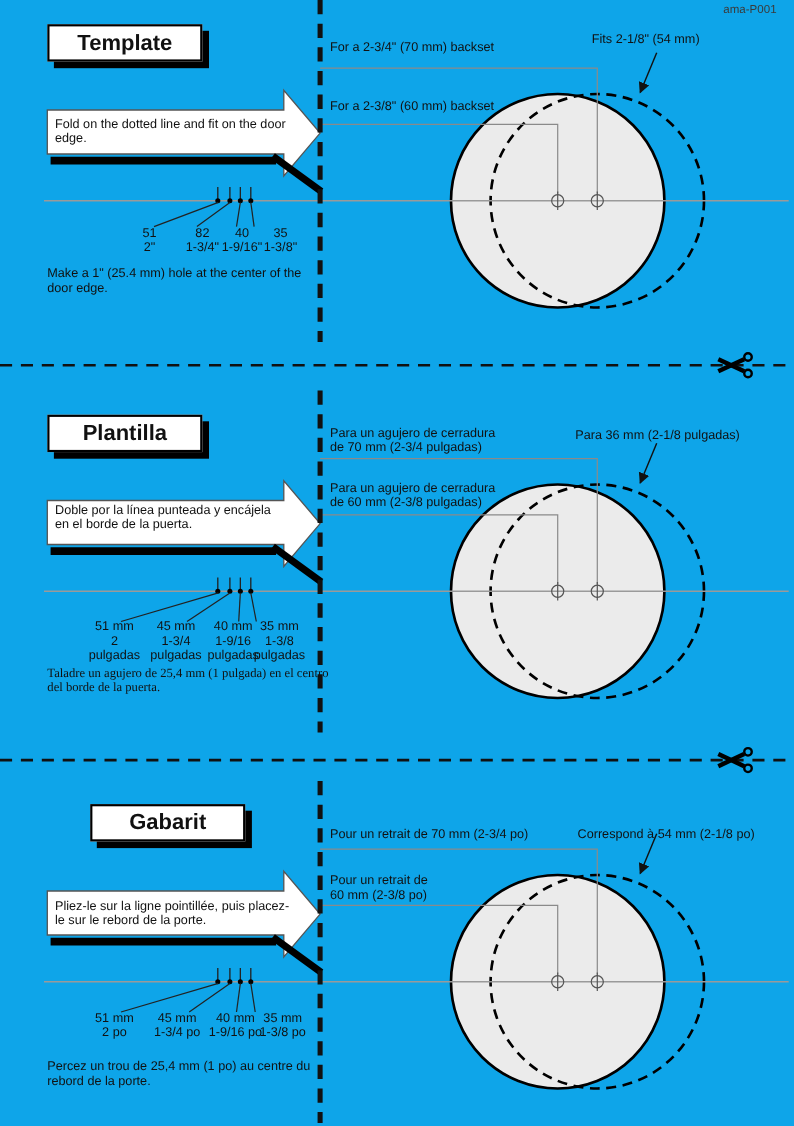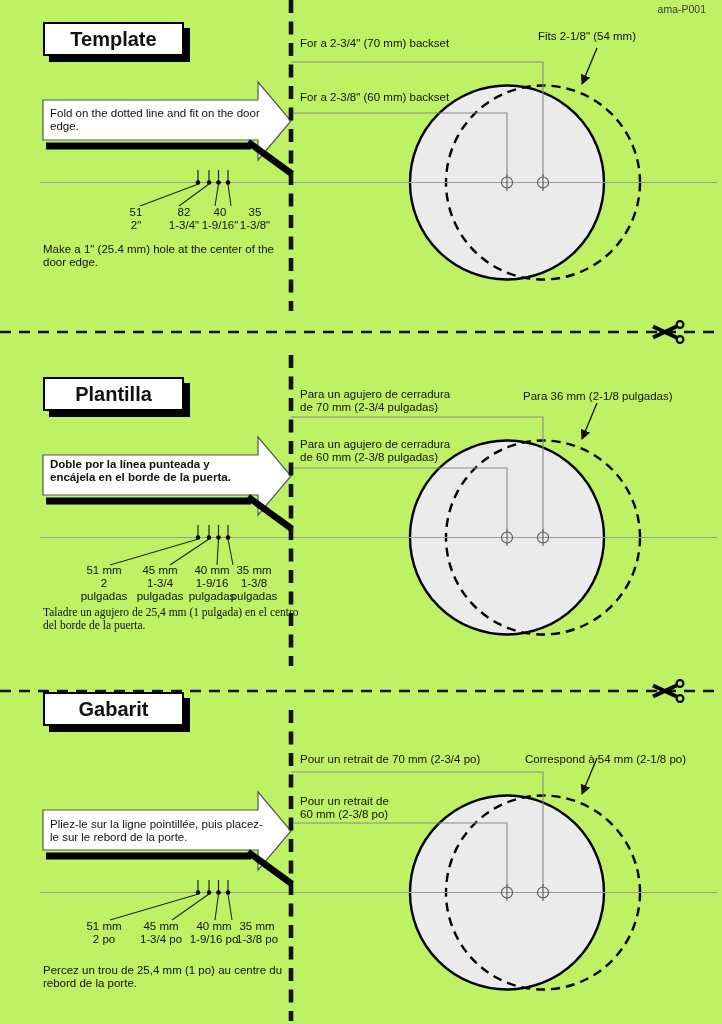--- a/index.html
+++ b/index.html
@@ -1,17 +1,17 @@
 <!DOCTYPE html>
 <html><head>
 <meta charset="utf-8">
 <style>
   html,body{margin:0;padding:0;background:#fff;}
   #sheet{
-    position:relative;width:722px;height:1024px;background:#bef264;overflow:hidden;
+    position:relative;width:722px;height:1024px;background:#0ea5e9;overflow:hidden;
     font-family:"Liberation Sans","DejaVu Sans",sans-serif;color:#111;
   }
   #linework{position:absolute;left:0;top:0;}
   .txt{position:absolute;font-size:11.5px;line-height:1.13;color:#111;}
   .nowrap{white-space:nowrap;}
   .title-box{
     position:absolute;left:43px;width:137px;height:30px;
     background:#fff;border:2px solid #000;box-shadow:6px 6px 0 0 #000;
     display:flex;align-items:center;justify-content:center;
     font-size:20px;font-weight:bold;
@@ -142,21 +142,21 @@
     <div class="txt" style="left:43px;top:243px;width:247px;">Make a 1" (25.4 mm) hole at the center of the door edge.</div>
   </div>
 
   <div>
     <div class="title-box" style="top:377px;">
       <span>Plantilla</span>
     </div>
     <div class="txt" style="left:300px;top:388px;width:158px;">Para un agujero de cerradura de 70 mm (2-3/4 pulgadas)</div>
     <div class="txt" style="left:300px;top:438px;width:158px;">Para un agujero de cerradura de 60 mm (2-3/8 pulgadas)</div>
     <div class="txt nowrap" style="left:523px;top:390px;">Para 36 mm (2-1/8 pulgadas)</div>
-    <div class="txt" style="left:50px;top:458px;width:208px;font-weight:bold;">Doble por la línea punteada y encájela en el borde de la puerta.</div>
+    <div class="txt" style="left:50px;top:458px;width:208px;">Doble por la línea punteada y encájela en el borde de la puerta.</div>
     <div>
       <div class="mark-col" style="left:72px;top:564px;">
         <div>51 mm</div>
         <div>2</div>
         <div>pulgadas</div>
       </div>
       <div class="mark-col" style="left:128px;top:564px;">
         <div>45 mm</div>
         <div>1-3/4</div>
         <div>pulgadas</div>
@@ -169,21 +169,21 @@
       <div class="mark-col" style="left:222px;top:564px;">
         <div>35 mm</div>
         <div>1-3/8</div>
         <div>pulgadas</div>
       </div>
     </div>
     <div class="txt" style="left:43px;top:606px;width:258px;font-family:Liberation Serif, serif;">Taladre un agujero de 25,4 mm (1 pulgada) en el centro del borde de la puerta.</div>
   </div>
 
   <div>
-    <div class="title-box" style="top:692px;">
+    <div class="title-box" style="top:731px;margin-left:39px;">
       <span>Gabarit</span>
     </div>
     <div class="txt nowrap" style="left:300px;top:753px;">Pour un retrait de 70 mm (2-3/4 po)</div>
     <div class="txt" style="left:300px;top:795px;width:100px;">Pour un retrait de 60 mm (2-3/8 po)</div>
     <div class="txt nowrap" style="left:525px;top:753px;">Correspond à 54 mm (2-1/8 po)</div>
     <div class="txt" style="left:50px;top:818px;width:218px;">Pliez-le sur la ligne pointillée, puis placez-le sur le rebord de la porte.</div>
     <div>
       <div class="mark-col" style="left:72px;top:920px;">
         <div>51 mm</div>
         <div>2 po</div>

